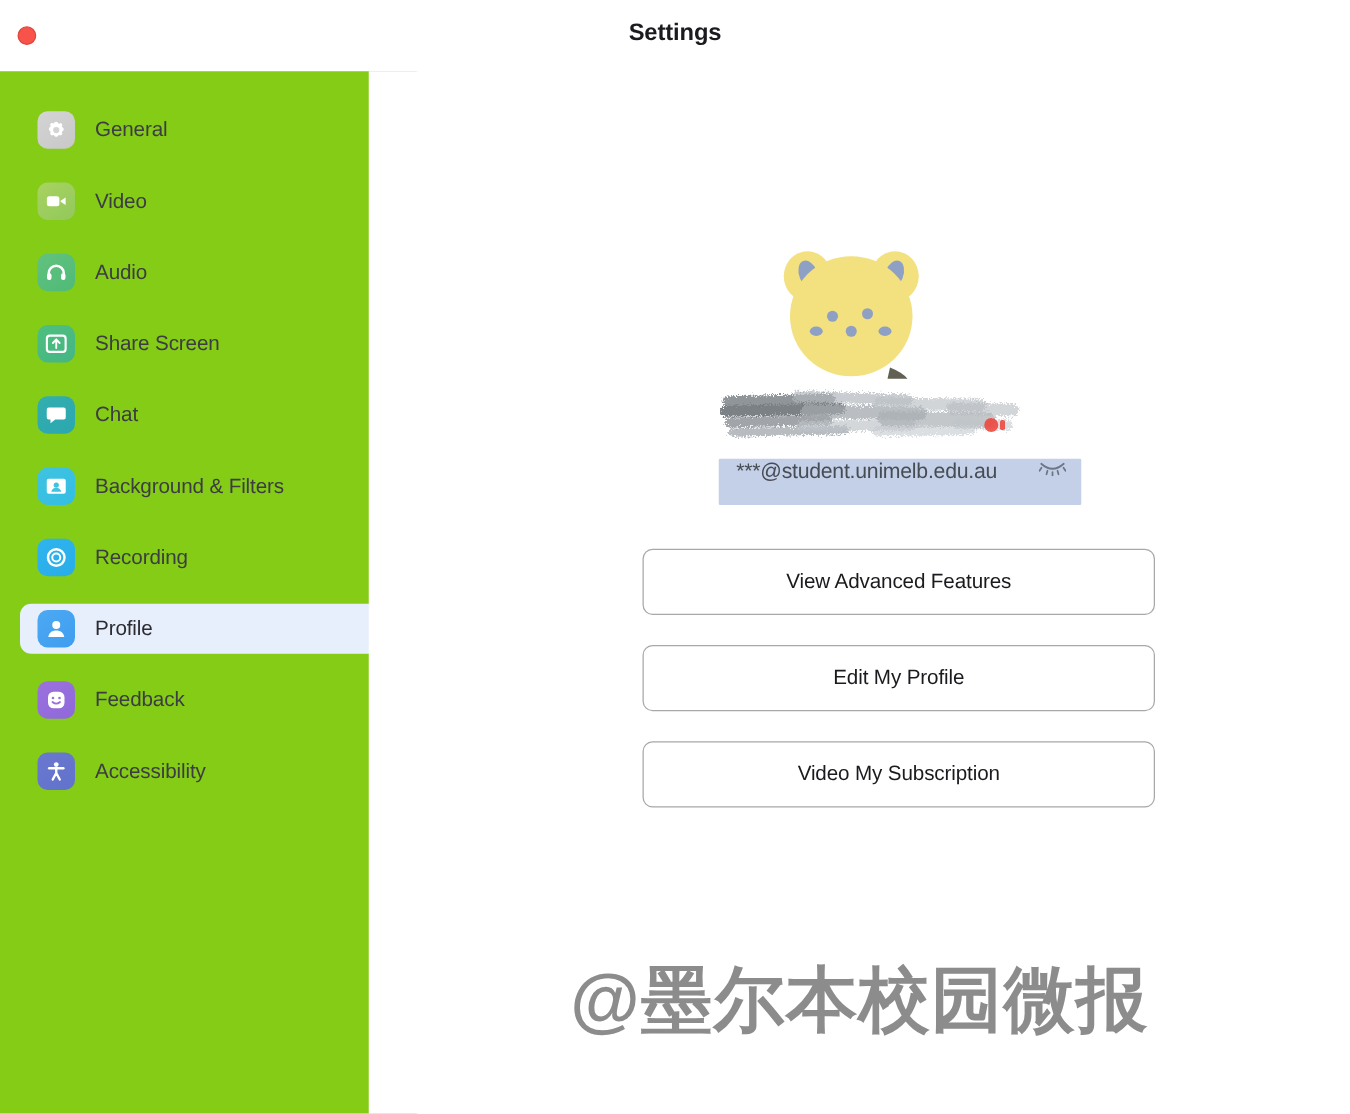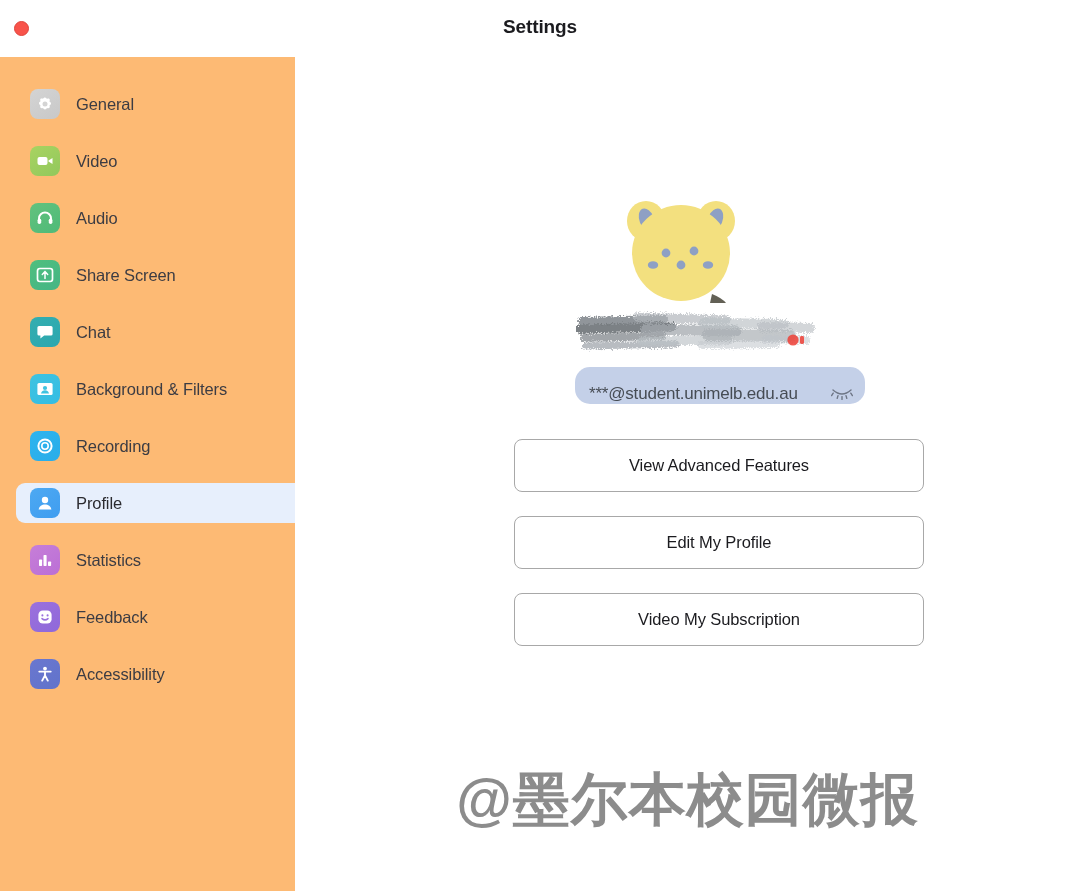--- a/index.html
+++ b/index.html
@@ -50,21 +50,21 @@
     letter-spacing: -0.1px;
   }
 
   
   .sidebar {
     position: absolute;
     left: 0;
     top: 57px;
     width: 334px;
     height: 834px;
-    background: #fdba74;
+    background: #84cc16;
     border-right: 1px solid #e6e6e6;
     padding-top: 27px;
   }
   .nav-item {
     position: relative;
     display: flex;
     align-items: center;
     height: 40px;
     margin: 0 16px 17px 16px;
     padding-left: 14px;
@@ -136,24 +136,24 @@
   }
 
   
   .email-bar {
     position: absolute;
     left: 280px;
     top: 310px;
     width: 290px;
     height: 37px;
     background: #c3cfe8;
-    border-radius: 15px;
+    border-radius: 1px;
     display: flex;
-    align-items: flex-end;
-    padding: 16px 12px 0 14px;
+    align-items: flex-start;
+    padding: 0 12px 0 14px;
     opacity: 0.97;
   }
   .email-text {
     font-size: 17px;
     color: #41474f;
     letter-spacing: -0.2px;
     white-space: nowrap;
     flex: 1;
   }
   .eye-off {
@@ -278,30 +278,20 @@
         <span class="nav-label">Recording</span>
       </div>
       <div class="nav-item active">
         <span class="nav-icon" style="background: linear-gradient(145deg, rgb(77, 169, 242), rgb(63, 157, 240));">
           <svg width="20" height="20" viewBox="0 0 20 20">
             <circle cx="10" cy="7" r="3.2" fill="#ffffff"></circle>
             <path d="M3.6 16.6c.6-3.6 3.2-5.2 6.4-5.2s5.8 1.6 6.4 5.2z" fill="#ffffff"></path>
           </svg>
         </span>
         <span class="nav-label">Profile</span>
-      </div>
-      <div class="nav-item">
-        <span class="nav-icon" style="background: linear-gradient(145deg, rgb(198, 126, 216), rgb(187, 111, 214));">
-          <svg width="20" height="20" viewBox="0 0 20 20">
-            <rect x="4" y="9.5" width="3.1" height="6.5" rx="0.7" fill="#ffffff"></rect>
-            <rect x="8.5" y="5" width="3.1" height="11" rx="0.7" fill="#ffffff"></rect>
-            <rect x="13" y="11.5" width="3.1" height="4.5" rx="0.7" fill="#ffffff"></rect>
-          </svg>
-        </span>
-        <span class="nav-label">Statistics</span>
       </div>
       <div class="nav-item">
         <span class="nav-icon" style="background: linear-gradient(145deg, rgb(155, 113, 221), rgb(143, 104, 218));">
           <svg width="20" height="20" viewBox="0 0 20 20">
             <rect x="3.4" y="3.4" width="13.2" height="13.2" rx="4.4" fill="#ffffff"></rect>
             <circle cx="7.4" cy="8.4" r="1.05" fill="#9b71dd"></circle>
             <circle cx="12.6" cy="8.4" r="1.05" fill="#9b71dd"></circle>
             <path d="M7 11.6q3 2.6 6 0" stroke="#9b71dd" stroke-width="1.5" fill="none" stroke-linecap="round"></path>
           </svg>
         </span>

